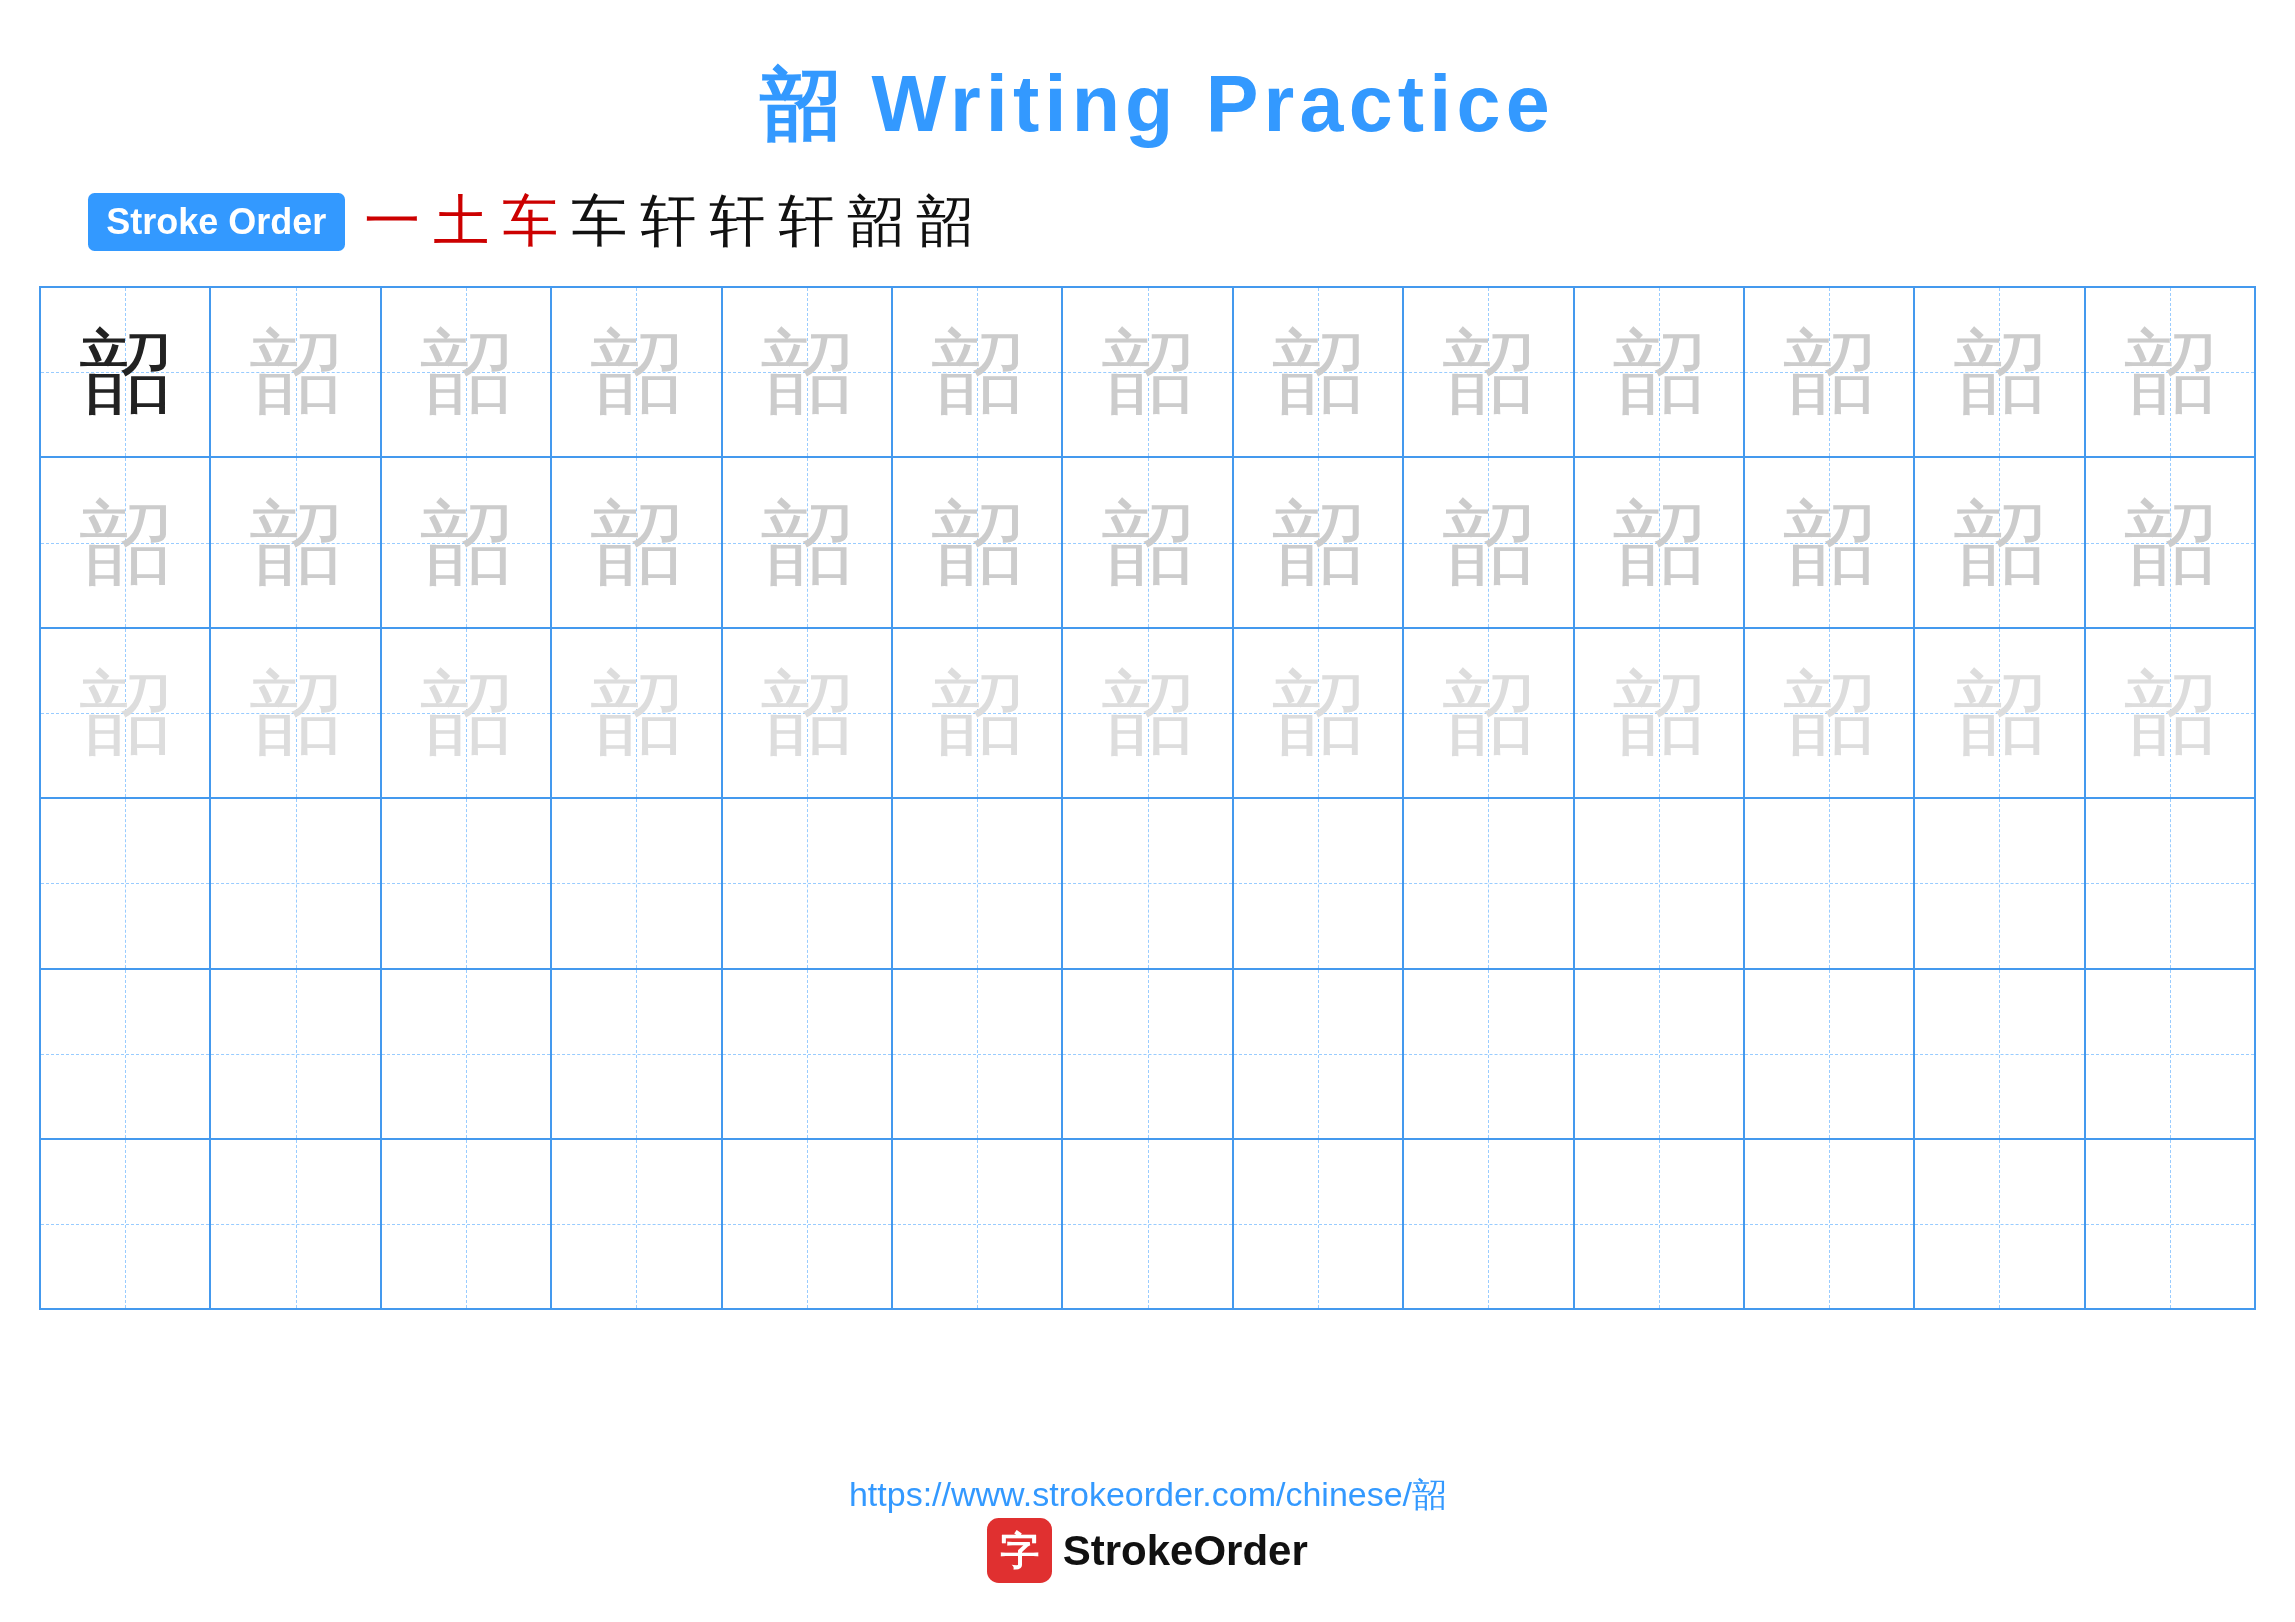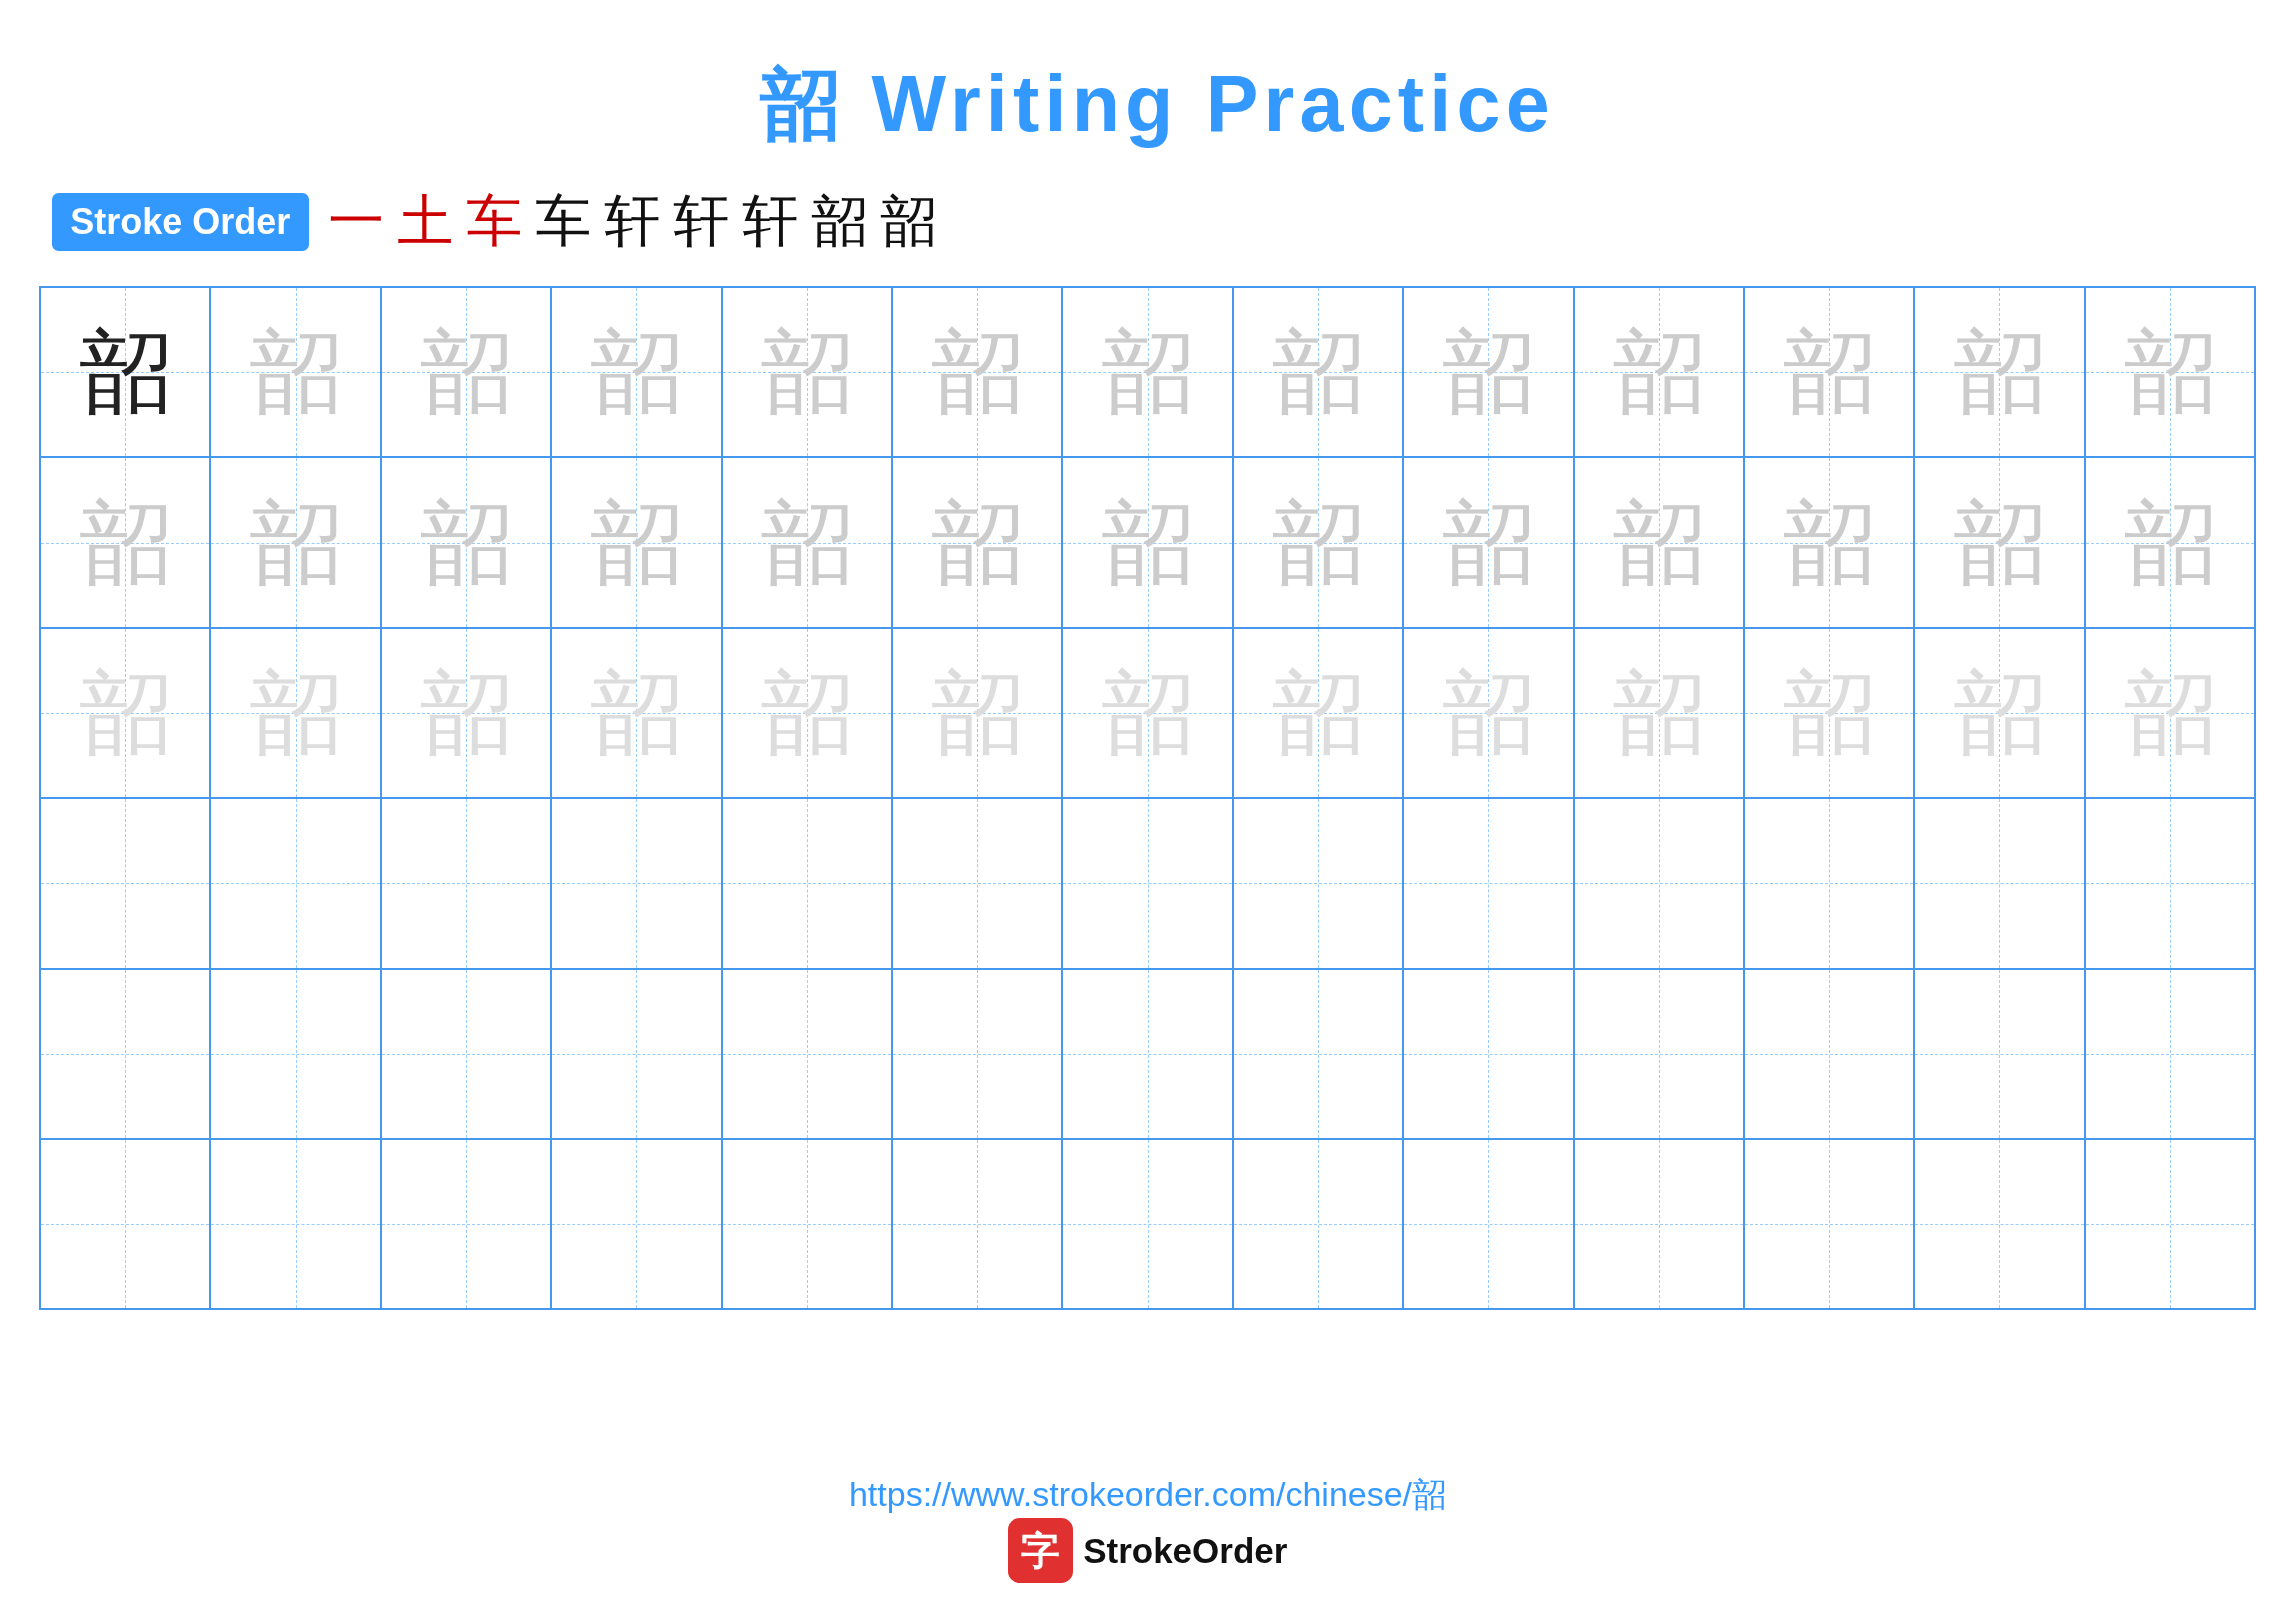--- a/index.html
+++ b/index.html
@@ -23,20 +23,21 @@
       letter-spacing: 5.2px;
       padding-left: 20px;
     }
 
     .stroke-order-row {
       display: flex;
       align-items: center;
       padding-left: 52px;
       margin-bottom: 26px;
       gap: 19.6px;
+      margin-left: 36px;
     }
 
     .stroke-order-badge {
       background: #3399ff;
       color: white;
       font-size: 36px;
       font-family: Arial, sans-serif;
       font-weight: bold;
       padding: 7.9px 18.3px;
       border-radius: 6.5px;
@@ -148,21 +149,21 @@
       border-radius: 11.8px;
       display: flex;
       align-items: center;
       justify-content: center;
       color: white;
       font-size: 39px;
       font-weight: bold;
     }
 
     .logo-text {
-      font-size: 35px;
+      font-size: 42px;
       font-weight: bold;
       color: #111111;
       font-family: Arial, sans-serif;
     }
   </style>
 </head>
 <body>
 
 <div class="page-title">
   <span>韶</span>

